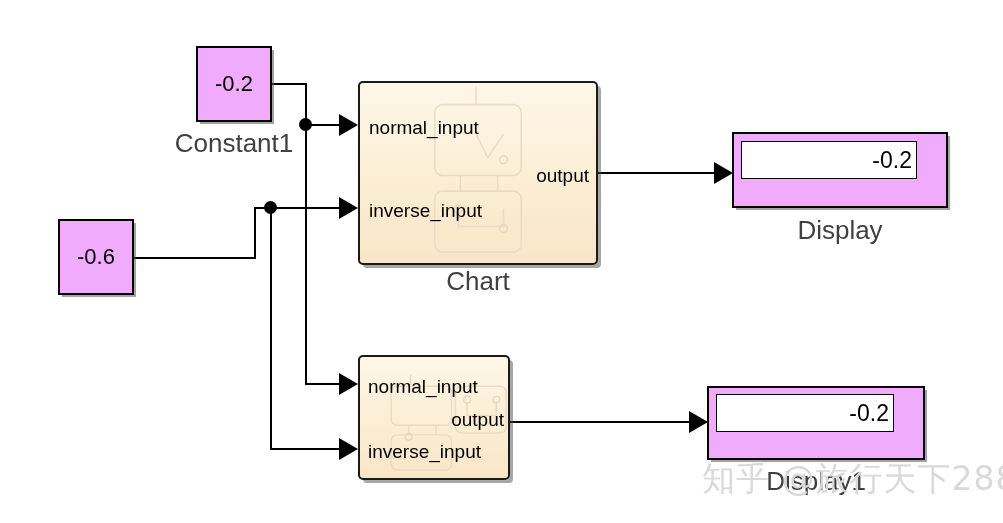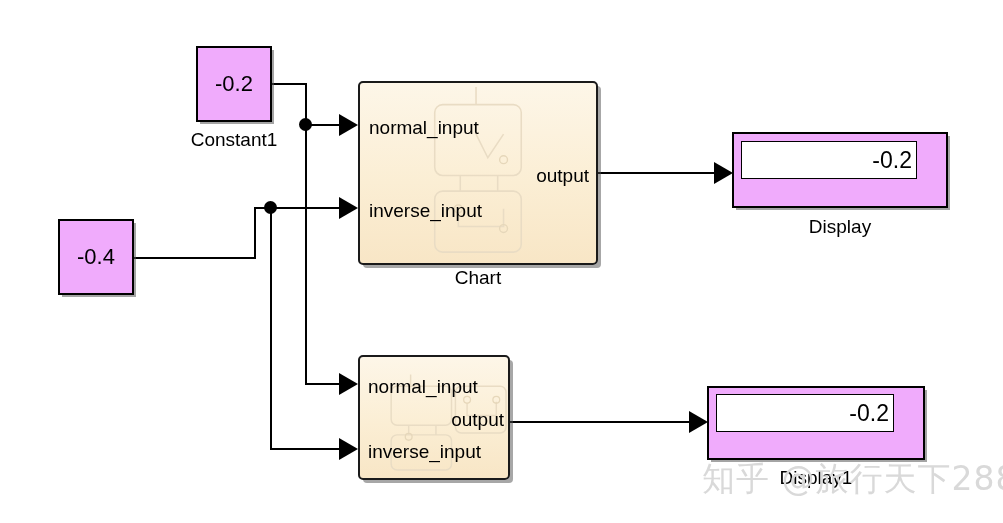--- a/index.html
+++ b/index.html
@@ -33,22 +33,22 @@
   }
   .const-val {
     font-size: 22px;
     color: #000;
     line-height: 1;
   }
 
   
   .blk-label {
     position: absolute;
-    font-size: 19px;
-    color: #000000;
+    font-size: 26px;
+    color: #404040;
     white-space: nowrap;
     text-align: center;
     line-height: 1;
   }
 
   
   .chart-blk {
     position: absolute;
     box-sizing: border-box;
     background: linear-gradient(180deg,#fdf6e8 0%, #fbeed4 55%, #f8e6c6 100%);
@@ -155,21 +155,21 @@
   <div class="arrow" style="left:339px; top:438px;"></div>
   <div class="arrow" style="left:714px; top:162px;"></div>
   <div class="arrow" style="left:689px; top:411px;"></div>
 
   <div class="blk const-blk" style="left:196px; top:46px; width:76px; height:76px;">
     <span class="const-val">-0.2</span>
   </div>
   <div class="blk-label" style="left:174px; top:130px; width:120px;">Constant1</div>
 
   <div class="blk const-blk" style="left:58px; top:219px; width:76px; height:76px;">
-    <span class="const-val">-0.4</span>
+    <span class="const-val">-0.6</span>
   </div>
 
   <div class="chart-blk" style="left:358px; top:81px; width:240px; height:184px;">
     <svg class="sf-art" viewBox="0 0 240 184" preserveAspectRatio="none">
       <g fill="none" stroke="#e9dcc4" stroke-width="1.6">
         <rect x="76" y="22" width="88" height="72" rx="8"></rect>
         <rect x="76" y="110" width="88" height="62" rx="8"></rect>
         <line x1="118" y1="4" x2="118" y2="22"></line>
         <line x1="102" y1="94" x2="102" y2="110"></line>
         <line x1="140" y1="94" x2="140" y2="110"></line>

